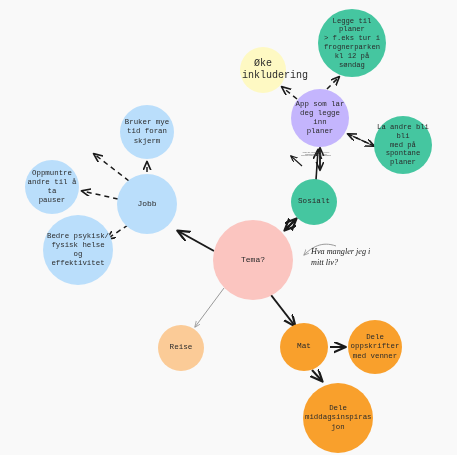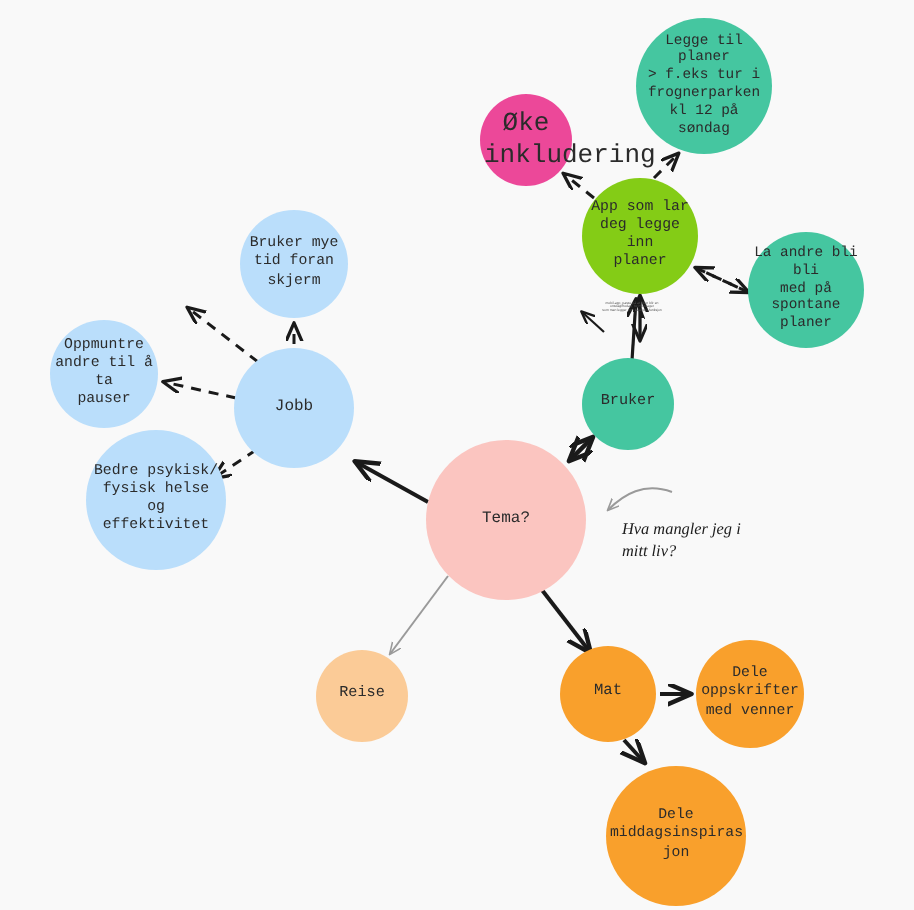--- a/index.html
+++ b/index.html
@@ -118,42 +118,42 @@
 pauser</span></div>
   <div class="node" style="left: 120px; top: 105px; width: 54px; height: 54px; background: rgb(186, 222, 251); font-size: 7.4px;"><span class="node-label">Bruker mye
 tid foran
 skjerm</span></div>
   <div class="node" style="left: 117px; top: 174px; width: 60px; height: 60px; background: rgb(186, 222, 251); font-size: 8px;"><span class="node-label">Jobb</span></div>
   <div class="node" style="left: 43px; top: 215px; width: 70px; height: 70px; background: rgb(186, 222, 251); font-size: 7.4px;"><span class="node-label">Bedre psykisk/
 fysisk helse og
 effektivitet</span></div>
   <div class="node" style="left: 158px; top: 325px; width: 46px; height: 46px; background: rgb(251, 203, 151); font-size: 7.6px;"><span class="node-label">Reise</span></div>
   <div class="node" style="left: 213px; top: 220px; width: 80px; height: 80px; background: rgb(251, 197, 192); font-size: 8px;"><span class="node-label">Tema?</span></div>
-  <div class="node" style="left: 291px; top: 179px; width: 46px; height: 46px; background: rgb(69, 198, 160); font-size: 7.6px;"><span class="node-label">Bruker</span></div>
-  <div class="node" style="left: 291px; top: 89px; width: 58px; height: 58px; background: #84cc16; font-size: 7.4px;"><span class="node-label">App som lar
+  <div class="node" style="left: 291px; top: 179px; width: 46px; height: 46px; background: rgb(69, 198, 160); font-size: 7.6px;"><span class="node-label">Sosialt</span></div>
+  <div class="node" style="left: 291px; top: 89px; width: 58px; height: 58px; background: #c4b5fd; font-size: 7.4px;"><span class="node-label">App som lar
 deg legge inn
 planer</span></div>
-  <div class="node" style="left: 240px; top: 47px; width: 46px; height: 46px; background: #ec4899; font-size: 13px;"><span class="node-label">Øke
+  <div class="node" style="left: 240px; top: 47px; width: 46px; height: 46px; background: #fef9c3; font-size: 10px;"><span class="node-label">Øke
 inkludering</span></div>
   <div class="node" style="left: 318px; top: 9px; width: 68px; height: 68px; background: rgb(69, 198, 160); font-size: 7.2px;"><span class="node-label">Legge til planer
 &gt; f.eks tur i
 frognerparken
 kl 12 på søndag</span></div>
   <div class="node" style="left: 374px; top: 116px; width: 58px; height: 58px; background: rgb(69, 198, 160); font-size: 7.2px;"><span class="node-label">La andre bli bli
 med på
 spontane
 planer</span></div>
   <div class="node" style="left: 280px; top: 323px; width: 48px; height: 48px; background: rgb(249, 160, 44); font-size: 7.8px;"><span class="node-label">Mat</span></div>
   <div class="node" style="left: 348px; top: 320px; width: 54px; height: 54px; background: rgb(249, 160, 44); font-size: 7.4px;"><span class="node-label">Dele
 oppskrifter
 med venner</span></div>
   <div class="node" style="left: 303px; top: 383px; width: 70px; height: 70px; background: rgb(249, 160, 44); font-size: 7.4px;"><span class="node-label">Dele
 middagsinspiras
 jon</span></div>
 
-  <div class="annotation" style="left: 311px; top: 246px; font-size: 8.2px; margin-top: 13px;">Hva mangler jeg i
+  <div class="annotation" style="left: 311px; top: 246px; font-size: 8.2px;">Hva mangler jeg i
 mitt liv?</div>
 
   <div class="micro-note" style="left: 298px; top: 151px; font-size: 1.9px; width: 40px;">mobil-app, passe på at tiden blir en
 onsdag/fredag, for hverdager
 som man legger inn i kalender-funksjon</div>
 
 </div>
 
 </body></html>

